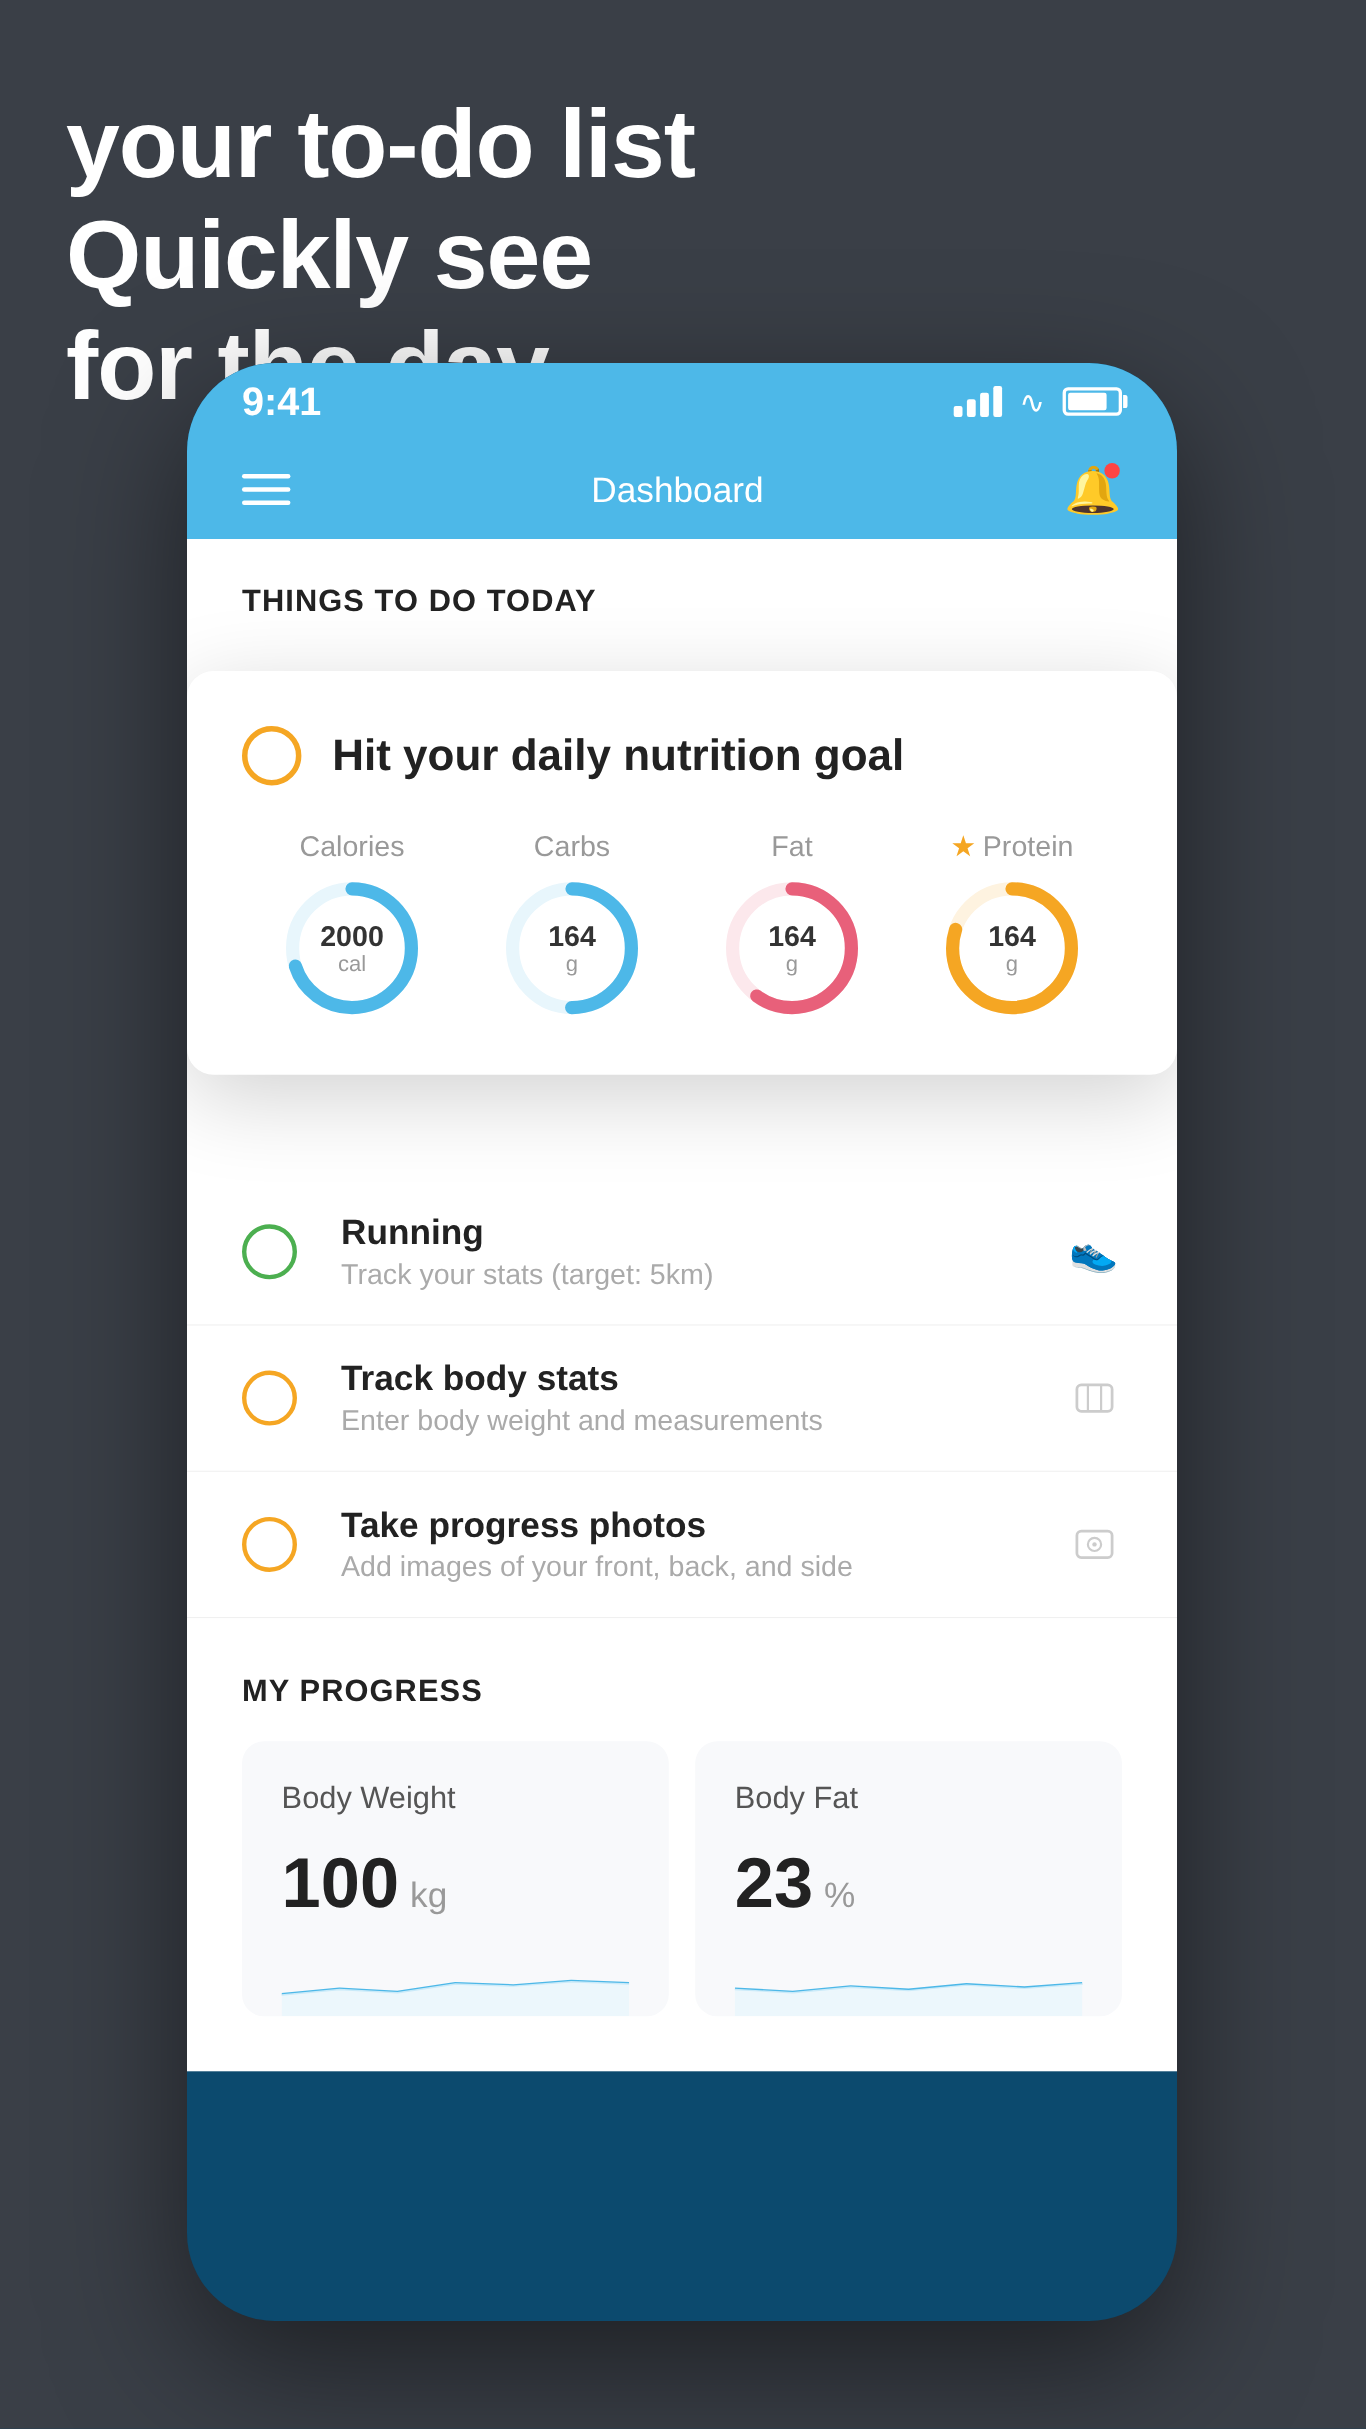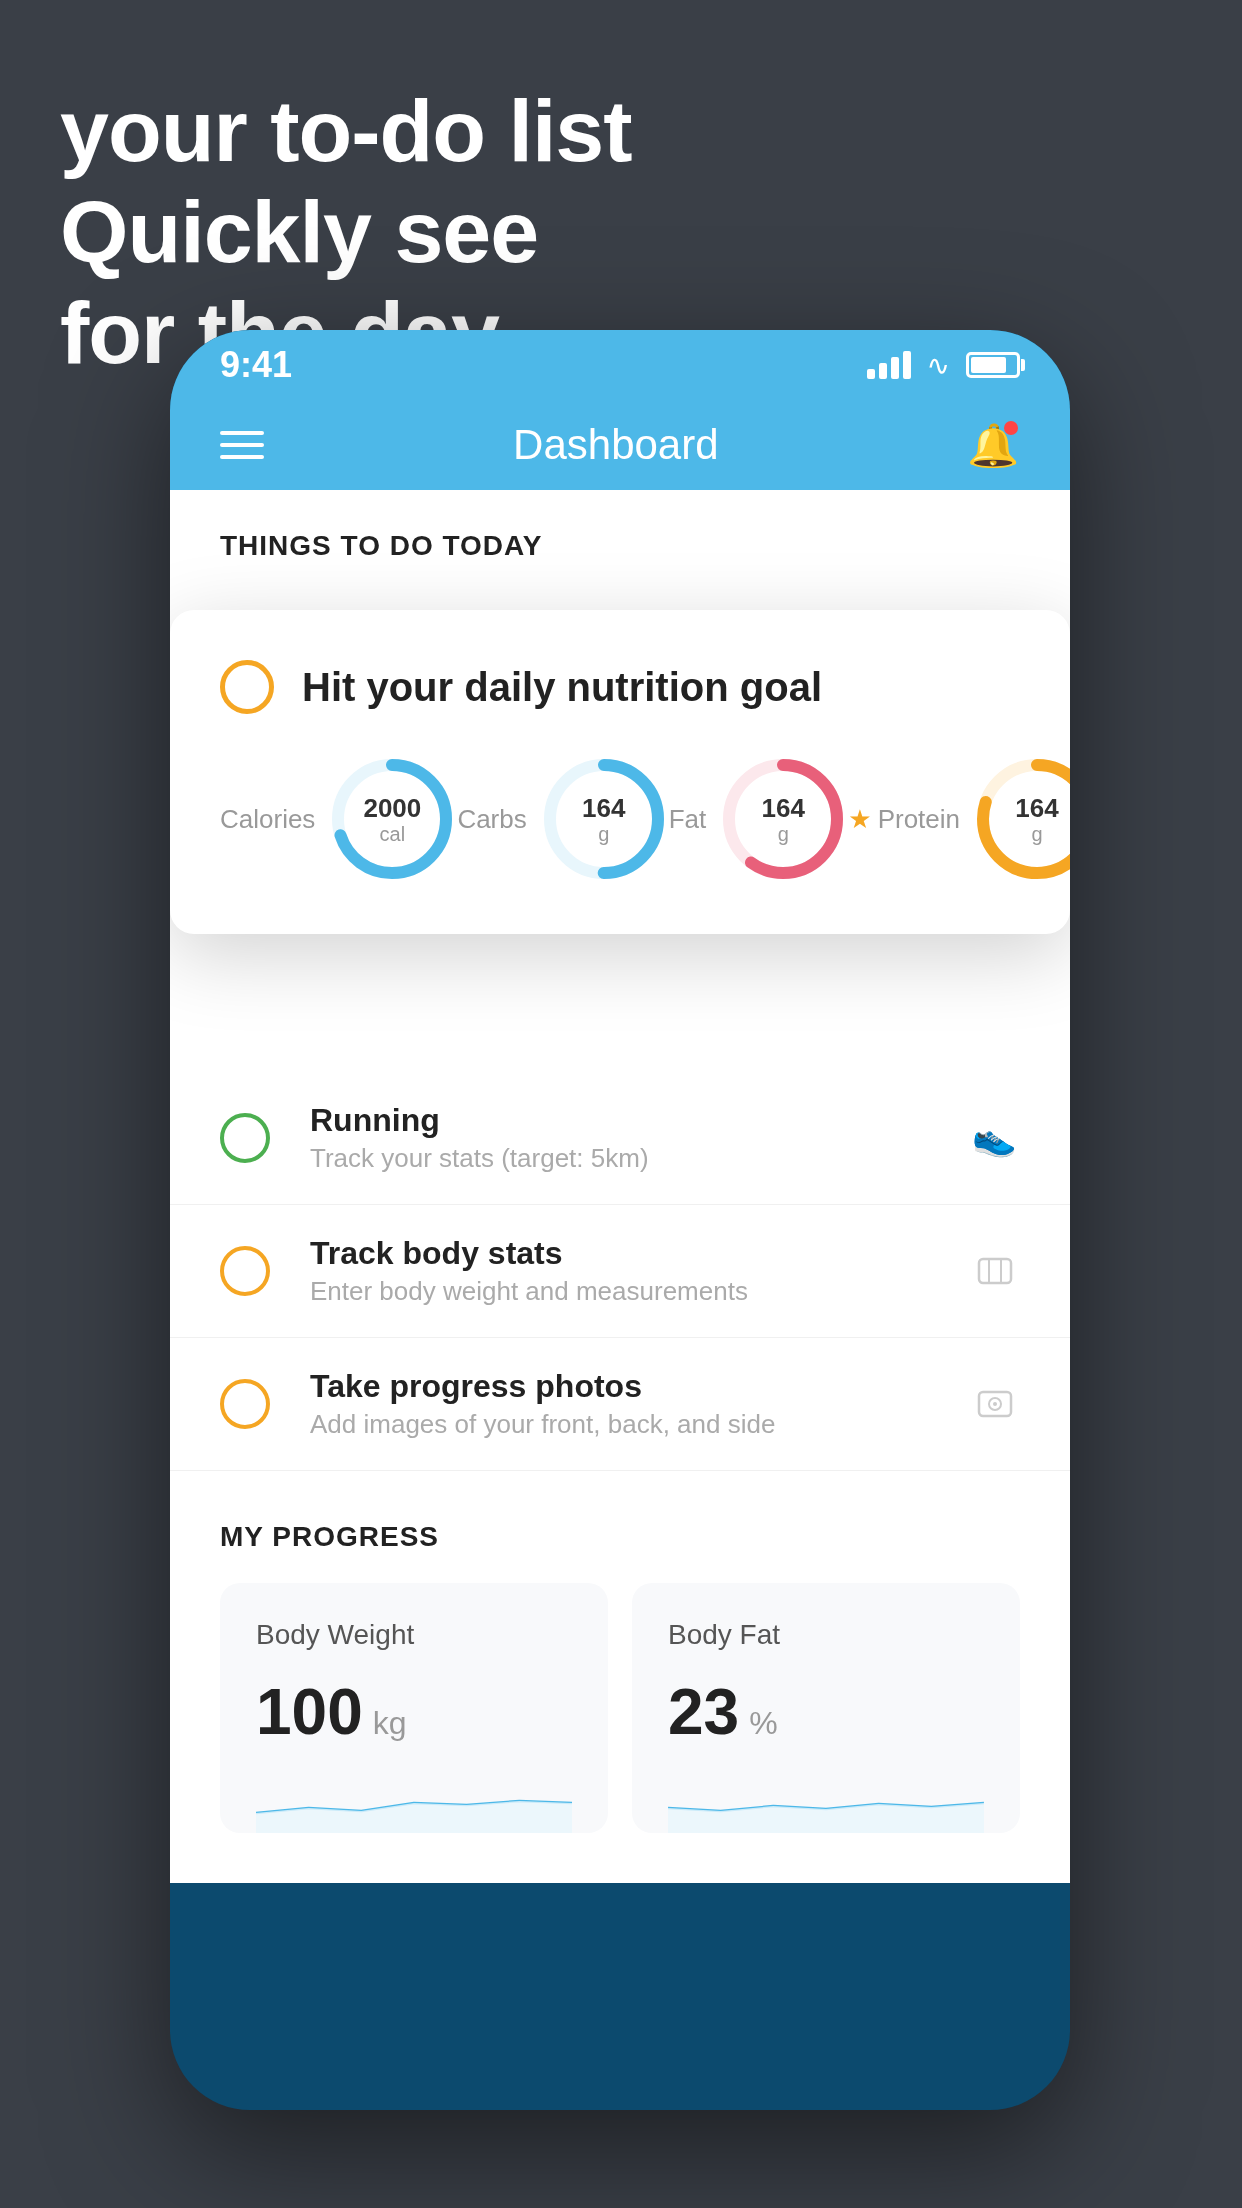--- a/index.html
+++ b/index.html
@@ -115,21 +115,21 @@
     }
     .hamburger span {
       display: block;
       width: 44px;
       height: 4px;
       background: #fff;
       border-radius: 2px;
     }
     .nav-title {
       color: #ffffff;
-      font-size: 42px;
+      font-size: 32px;
       font-weight: 500;
     }
     .bell-icon {
       position: relative;
       font-size: 42px;
       color: #fff;
     }
     .bell-dot {
       position: absolute;
       top: 0;
@@ -190,20 +190,21 @@
     }
 
     
     .nutrition-row {
       display: flex;
       justify-content: space-around;
       align-items: flex-start;
     }
     .nutrition-item {
       display: flex;
+      flex-direction: column;
       align-items: center;
       gap: 12px;
     }
     .nutrition-label {
       font-size: 26px;
       color: #999;
     }
     .nutrition-label.starred {
       display: flex;
       align-items: center;

